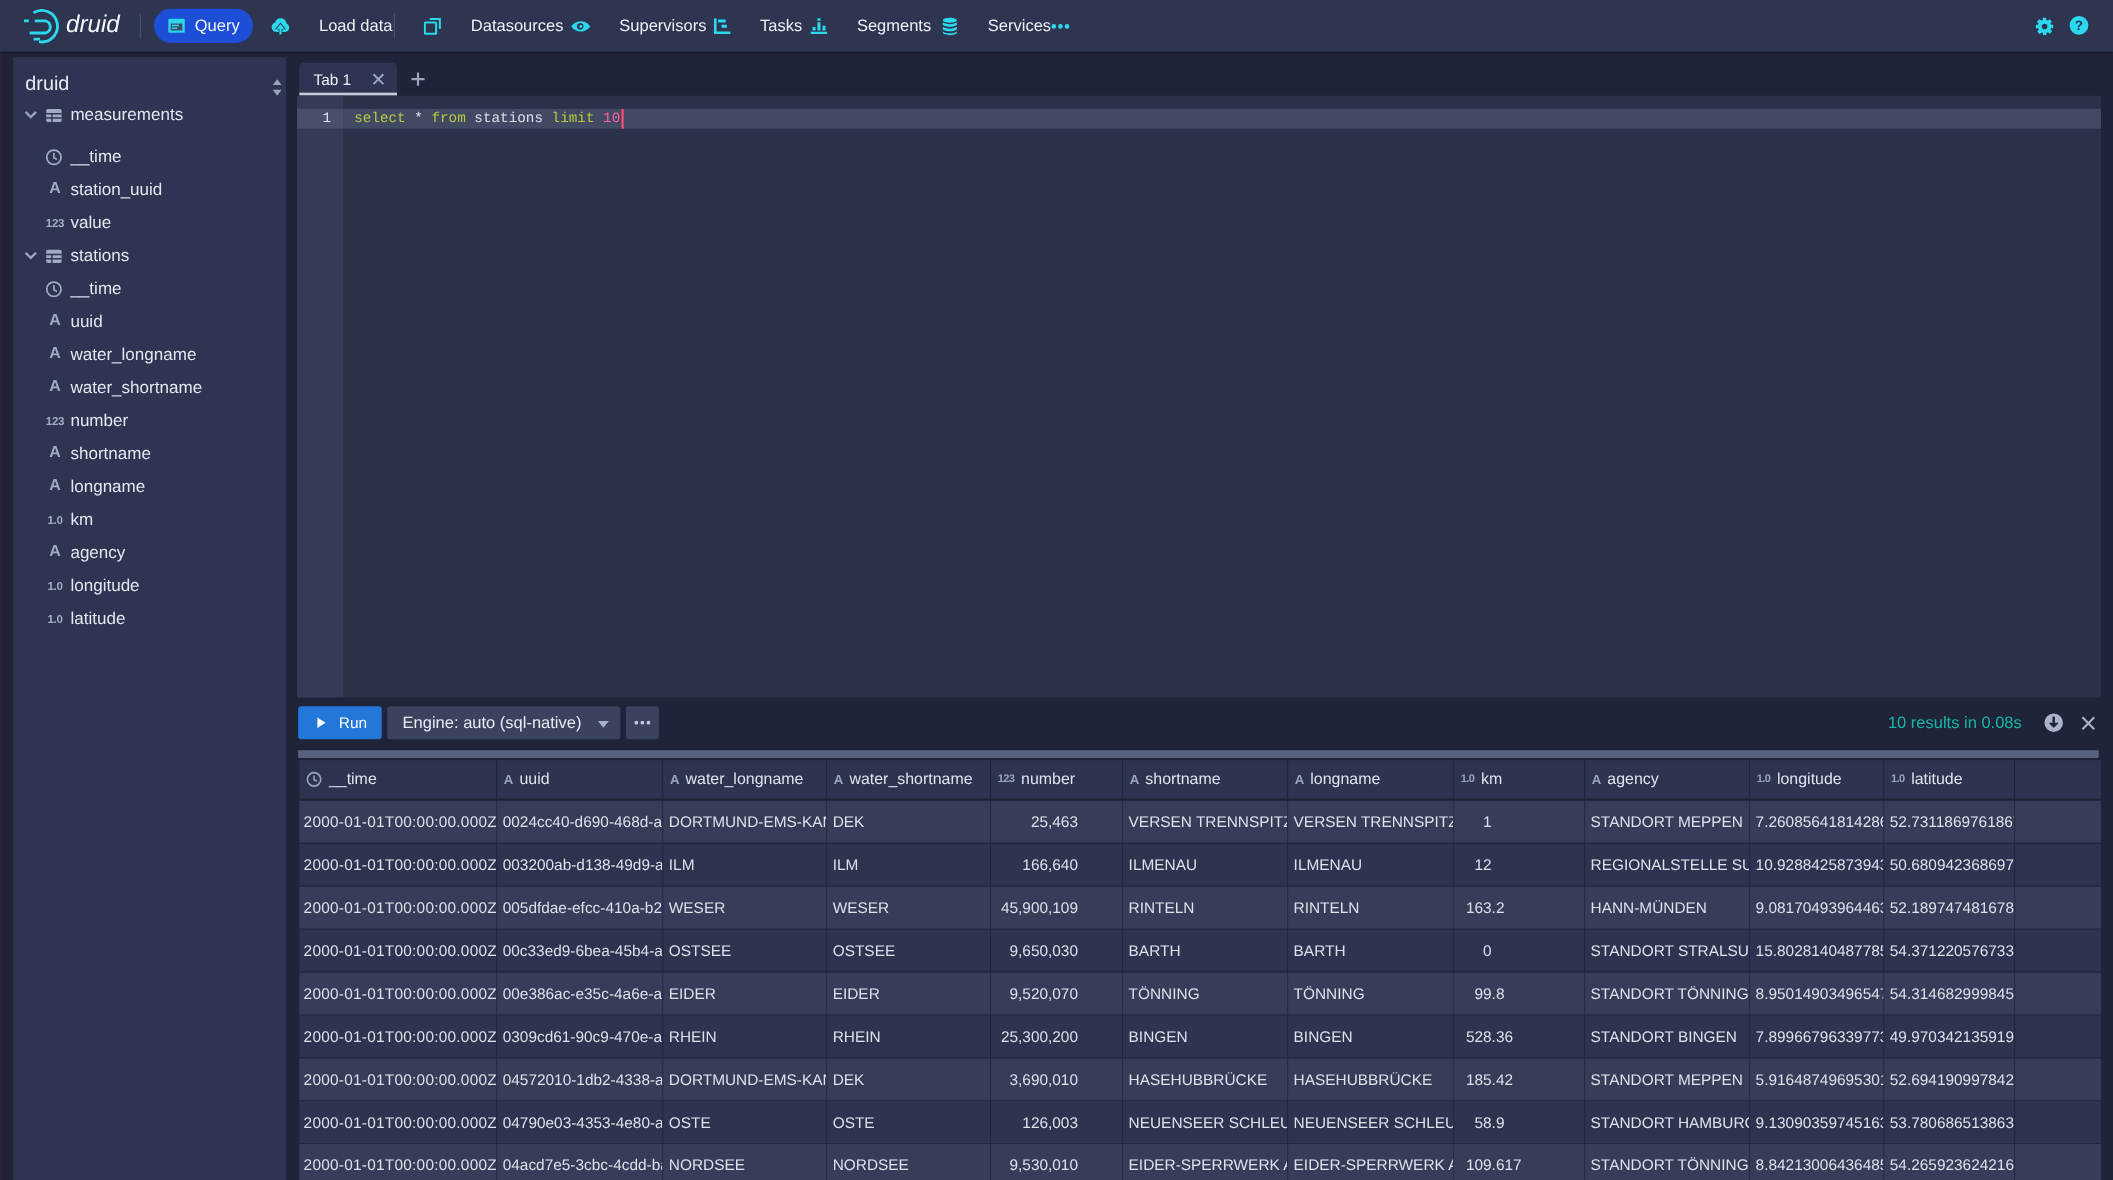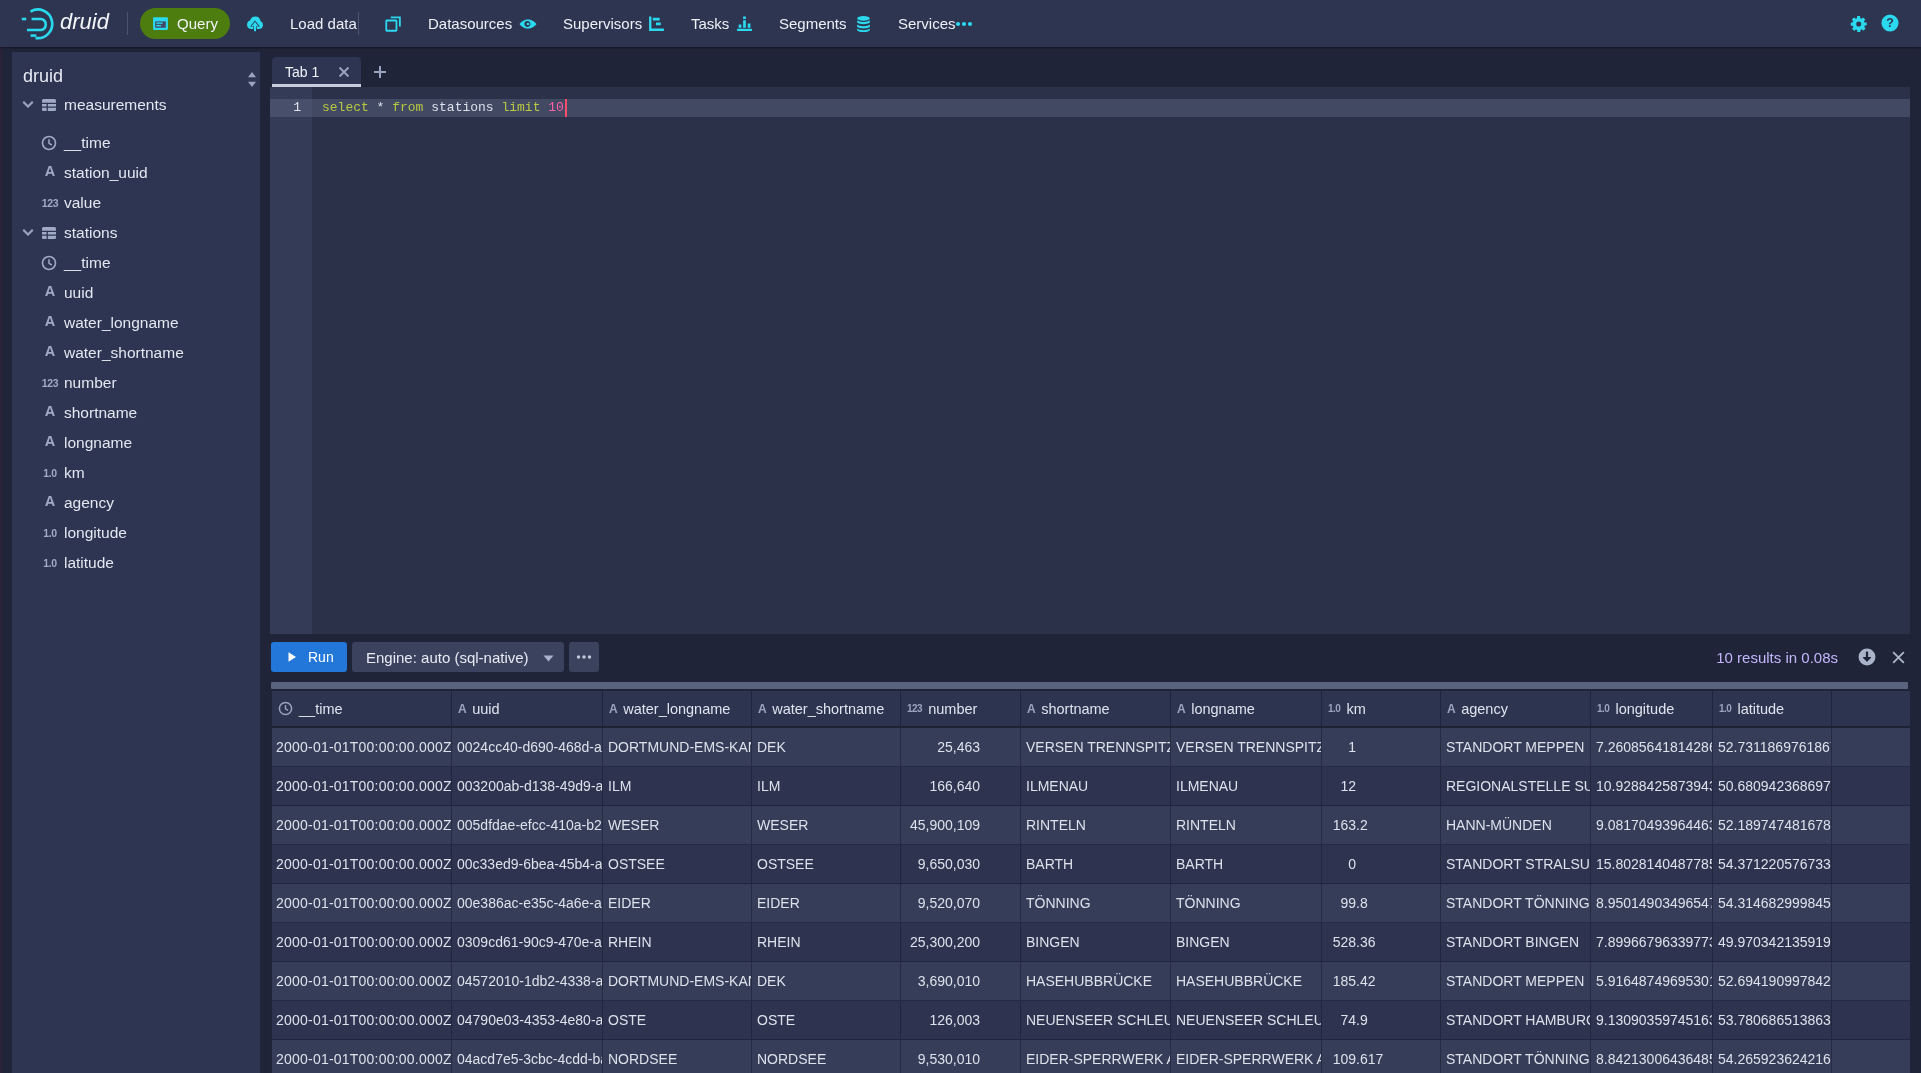--- a/index.html
+++ b/index.html
@@ -2,21 +2,21 @@
 <html><head>
 <meta charset="utf-8">
 <style>
 * { margin:0; padding:0; box-sizing:border-box; }
 html,body { width:1921px; height:1073px; overflow:hidden; background:#1f2438; font-family:"Liberation Sans", sans-serif; }
 .abs { position:absolute; }
 
 #navbar { position:absolute; left:0; top:0; width:1921px; height:47px; background:#2d3551; box-shadow:0 1px 2px rgba(0,0,0,.4); }
 .navitem { position:absolute; top:0; height:47px; display:flex; align-items:center; gap:26px; color:#eef1f7; font-size:15px; }
 .navsep { position:absolute; top:12px; width:1px; height:23px; background:#4a5370; }
-#querypill { position:absolute; left:140px; top:8px; width:90px; height:31px; background:#4d7c0f; border-radius:16px; display:flex; align-items:center; justify-content:center; gap:8px; color:#f2f4f9; font-size:15px; }
+#querypill { position:absolute; left:140px; top:8px; width:90px; height:31px; background:#1d4ed8; border-radius:16px; display:flex; align-items:center; justify-content:center; gap:8px; color:#f2f4f9; font-size:15px; }
 
 #sidebar { position:absolute; left:12px; top:52px; width:248px; height:1021px; background:#2e3552; }
 #sbtitle { position:absolute; left:11px; top:14px; font-size:18px; color:#e8ebf3; }
 .trow { position:absolute; left:0; height:30px; width:248px; display:flex; align-items:center; }
 .trow .lbl { color:#e3e7f0; font-size:15.5px; position:absolute; left:52px; }
 .ticon { position:absolute; left:29px; top:7px; width:16px; height:16px; }
 .tchev { position:absolute; left:7.5px; top:7px; width:16px; height:16px; }
 .typetxt { position:absolute; left:29px; width:18px; top:8px; font-size:10.5px; font-weight:bold; color:#a0aac4; text-align:center; line-height:14px; letter-spacing:-0.3px;}
 
 #tabbar { position:absolute; left:270px; top:47px; width:1640px; height:40px; }
@@ -29,21 +29,21 @@
 #gutnum { position:absolute; left:0; top:12px; width:31px; height:18px; text-align:right; font-family:"Liberation Mono",monospace; font-size:13px; line-height:18px; color:#e2e6f0; }
 #code { position:absolute; left:52px; top:12px; height:36px; font-family:"Liberation Mono",monospace; font-size:13px; line-height:18px; white-space:pre; color:#dce0ea; }
 .kw { color:#b9c940; }
 .num { color:#ff61a6; }
 #caret { position:absolute; left:295px; top:12px; width:2px; height:18px; background:#fb4e6a; }
 
 #runbar { position:absolute; left:270px; top:634px; width:1640px; height:48px; }
 #runbtn { position:absolute; left:1px; top:8px; width:76px; height:30px; background:#2277d9; border-radius:3px; color:#fff; font-size:14px; }
 #enginebtn { position:absolute; left:82px; top:8px; width:212px; height:30px; background:#3b425e; border-radius:3px; color:#e8ebf3; font-size:15px; }
 #morebtn { position:absolute; left:299px; top:8px; width:30px; height:30px; background:#3b425e; border-radius:3px; }
-#results-info { position:absolute; right:72px; top:15px; font-size:15px; color:#c4b5fd; }
+#results-info { position:absolute; right:72px; top:15px; font-size:15px; color:#14b8a6; }
 
 #hscroll { position:absolute; left:271px; top:682px; width:1637px; height:7px; background:#59637e; border-radius:1px; }
 
 #rtable { position:absolute; left:270px; top:691px; width:1640px; height:383px; overflow:hidden; font-size:14px; color:#dce1ea; border-left:2px solid #20253a; }
 .hrow { display:flex; height:37px; background:#2d3450; border-bottom:2px solid #1d2234; }
 .hcell { display:flex; align-items:center; padding:0 6px; border-right:1px solid rgba(13,17,34,0.45); overflow:hidden; white-space:nowrap; font-size:14.5px; color:#dfe3ed; gap:6px; flex:none; }
 .drow { display:flex; height:39px; }
 .odd { background:#363d59; }
 .even { background:#2e3450; }
 .dcell { line-height:38px; padding:0 5px; border-right:1px solid rgba(13,17,34,0.4); border-bottom:1px solid rgba(13,17,34,0.4); overflow:hidden; white-space:nowrap; flex:none; }
@@ -424,21 +424,21 @@
 <div class="dcell c11"></div>
     </div>
 <div class="drow even">
 <div class="dcell c0">2000-01-01T00:00:00.000Z</div>
 <div class="dcell c1">04790e03-4353-4e80-ab12</div>
 <div class="dcell c2">OSTE</div>
 <div class="dcell c3">OSTE</div>
 <div class="dcell c4">126,003</div>
 <div class="dcell c5">NEUENSEER SCHLEUSE</div>
 <div class="dcell c6">NEUENSEER SCHLEUSE</div>
-<div class="dcell c7"><span class="ip">74</span>.9</div>
+<div class="dcell c7"><span class="ip">58</span>.9</div>
 <div class="dcell c8">STANDORT HAMBURG</div>
 <div class="dcell c9">9.13090359745163</div>
 <div class="dcell c10">53.78068651386316</div>
 <div class="dcell c11"></div>
     </div>
 <div class="drow odd">
 <div class="dcell c0">2000-01-01T00:00:00.000Z</div>
 <div class="dcell c1">04acd7e5-3cbc-4cdd-ba12</div>
 <div class="dcell c2">NORDSEE</div>
 <div class="dcell c3">NORDSEE</div>

